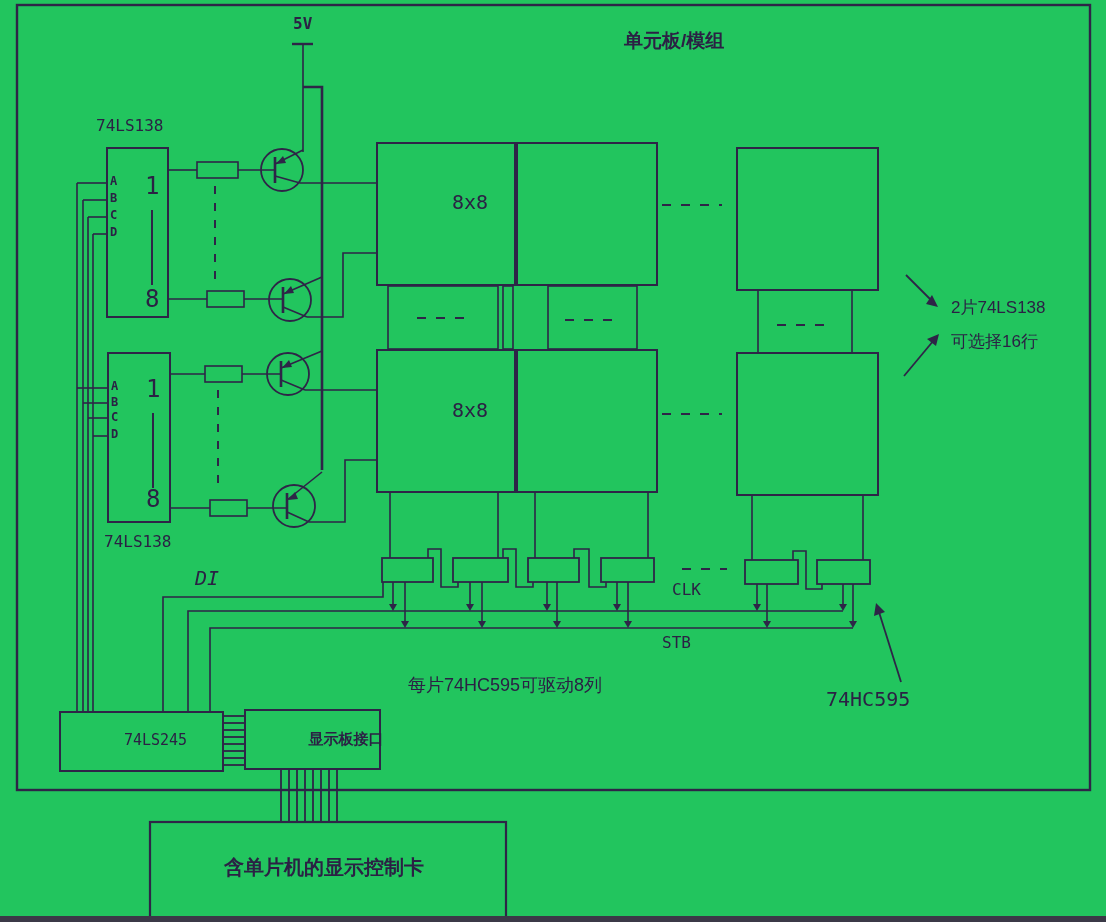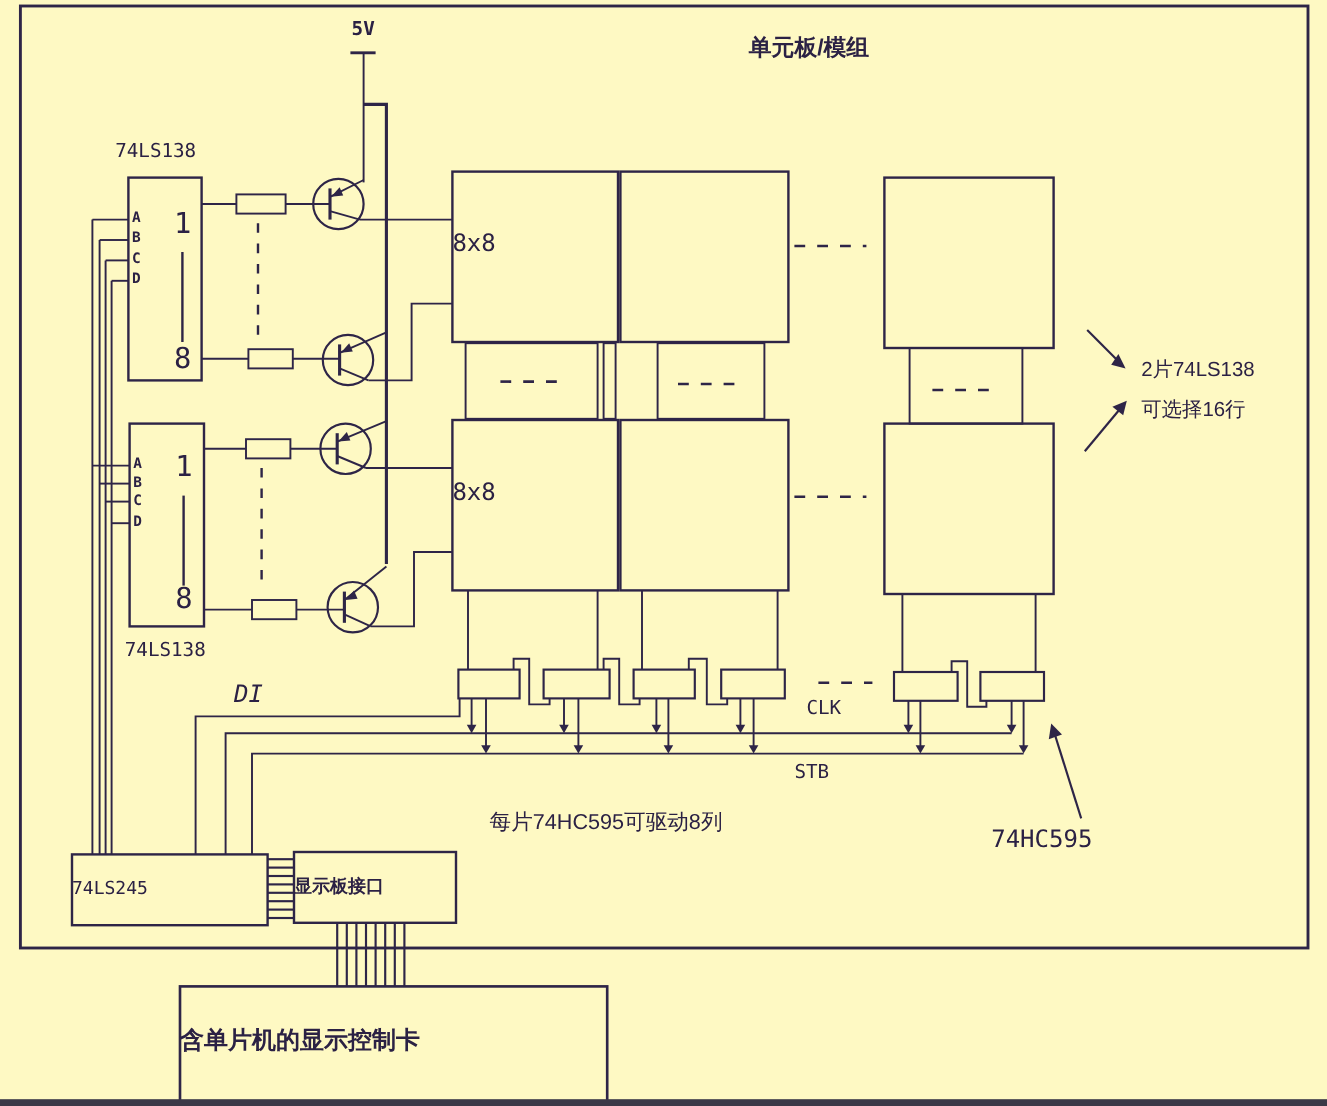--- a/index.html
+++ b/index.html
@@ -1,28 +1,28 @@
 <!DOCTYPE html>
 <html><head>
 <meta charset="utf-8">
 <style>
   html,body{margin:0;padding:0;background:#ffffff;}
   #stage{
     position:relative;
     width:1106px;height:922px;
-    background:#fef9c3;
+    background:#22c55e;
     overflow:hidden;
     font-family:"Liberation Sans", sans-serif;
     color:#2b2144;
   }
   #wires{position:absolute;left:0;top:0;}
   .lbl{position:absolute;white-space:nowrap;line-height:1.15;}
   .mono{font-family:"DejaVu Sans Mono", monospace;}
   .cn{font-family:"Liberation Sans", sans-serif;}
-  .ctr{text-align:left;}
+  .ctr{text-align:center;padding-left:24px;}
   .b{font-weight:bold;}
 </style>
 </head>
 <body>
 
 <div id="stage">
 
   <svg id="wires" width="1106" height="922" viewBox="0 0 1106 922" fill="none" stroke="#2e2547" stroke-width="1.6">
 
     <rect x="17" y="5" width="1073" height="785" stroke-width="2.4"></rect>

